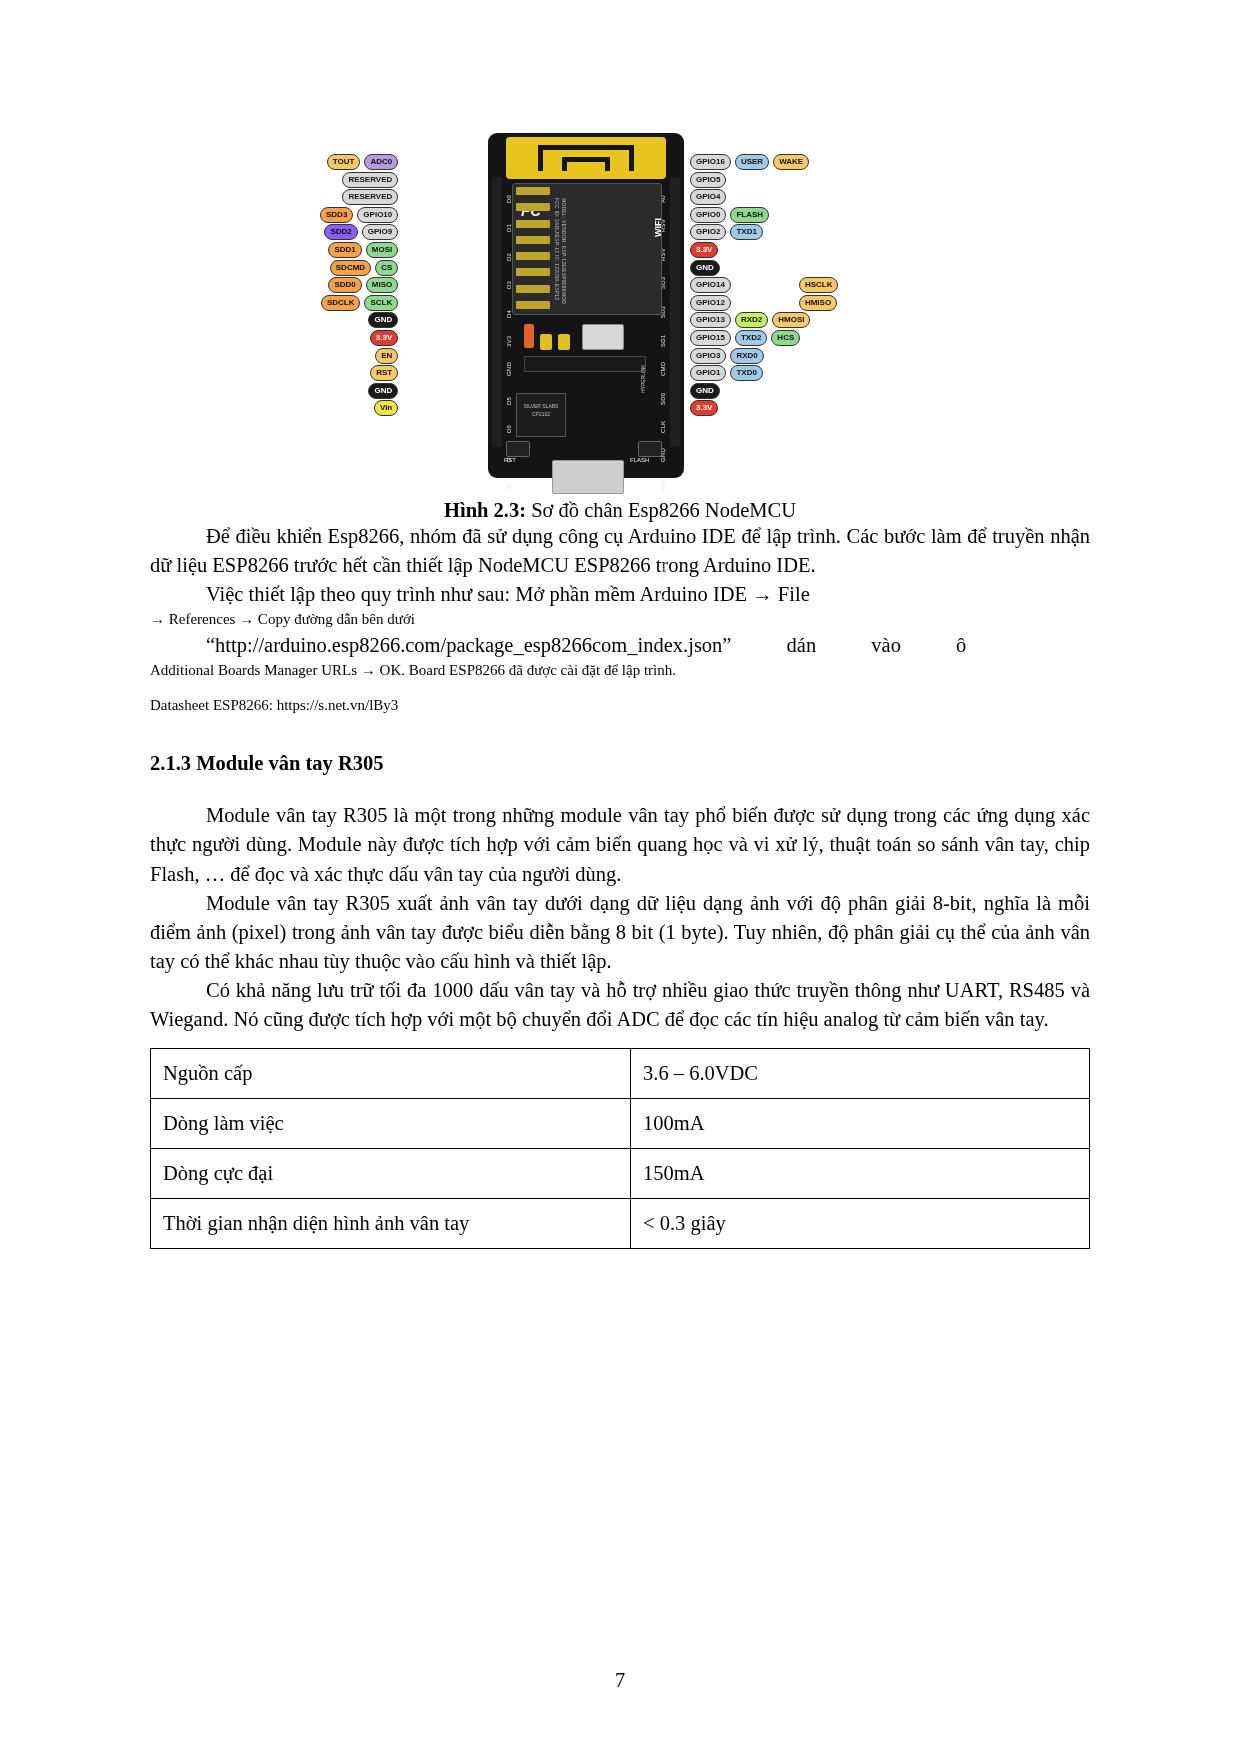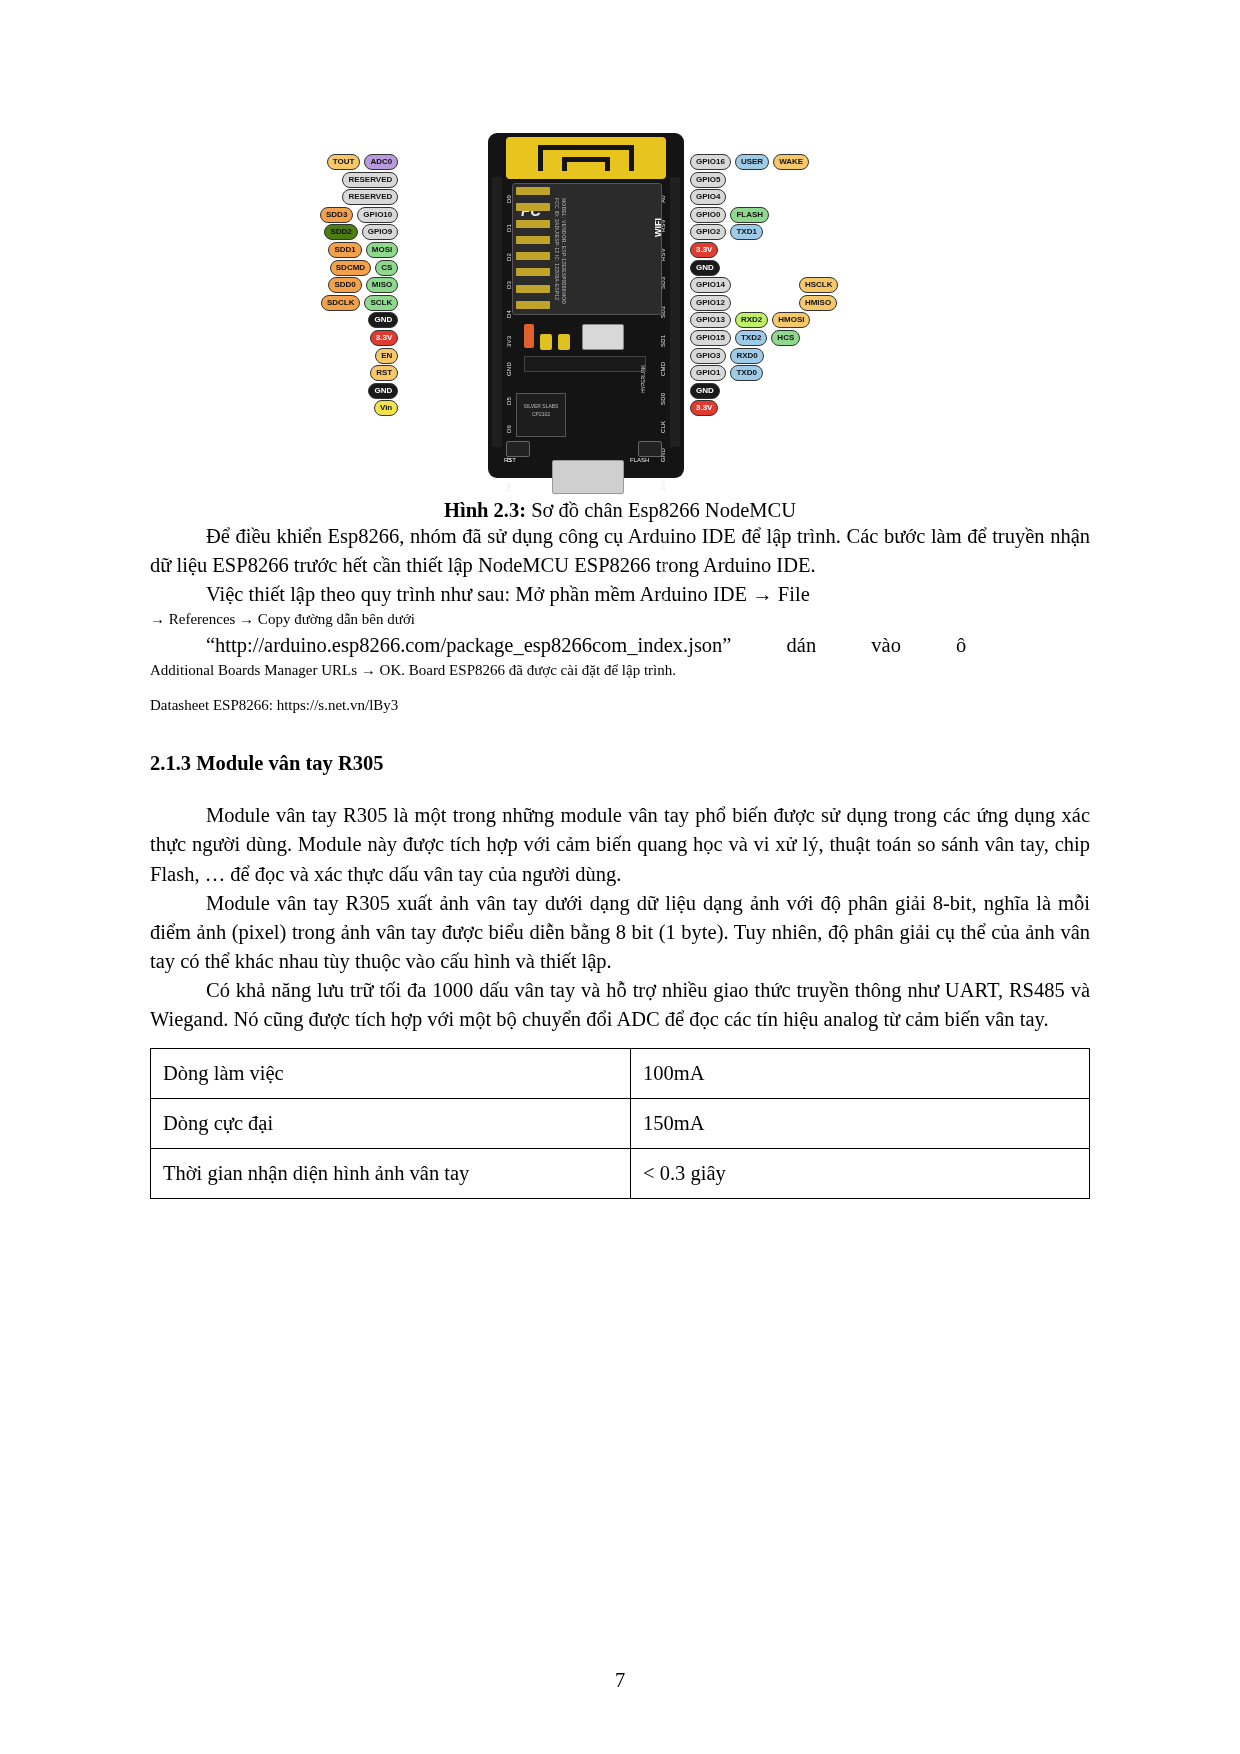--- a/index.html
+++ b/index.html
@@ -361,21 +361,21 @@
               <span class="tag" style="background:#d9d9d9">RESERVED</span>
             </div>
           <div class="pin-row">
               <span class="tag" style="background:#d9d9d9">RESERVED</span>
             </div>
           <div class="pin-row">
               <span class="tag" style="background:#f4a14c">SDD3</span>
               <span class="tag" style="background:#d9d9d9">GPIO10</span>
             </div>
           <div class="pin-row">
-              <span class="tag" style="background:#4d7c0f">SDD2</span>
+              <span class="tag" style="background:#8b5cf6">SDD2</span>
               <span class="tag" style="background:#d9d9d9">GPIO9</span>
             </div>
           <div class="pin-row">
               <span class="tag" style="background:#f4a14c">SDD1</span>
               <span class="tag" style="background:#8fd98f">MOSI</span>
             </div>
           <div class="pin-row">
               <span class="tag" style="background:#f4a14c">SDCMD</span>
               <span class="tag" style="background:#8fd98f">CS</span>
             </div>
@@ -495,20 +495,24 @@
     <h3 class="section">2.1.3 Module vân tay R305</h3>
 
     <div class="gap-md"></div>
     <p class="body">Module vân tay R305 là một trong những module vân tay phổ biến được sử dụng trong các ứng dụng xác thực người dùng. Module này được tích hợp với cảm biến quang học và vi xử lý, thuật toán so sánh vân tay, chip Flash, … để đọc và xác thực dấu vân tay của người dùng.</p>
     <p class="body">Module vân tay R305 xuất ảnh vân tay dưới dạng dữ liệu dạng ảnh với độ phân giải 8-bit, nghĩa là mỗi điểm ảnh (pixel) trong ảnh vân tay được biểu diễn bằng 8 bit (1 byte). Tuy nhiên, độ phân giải cụ thể của ảnh vân tay có thể khác nhau tùy thuộc vào cấu hình và thiết lập.</p>
     <p class="body">Có khả năng lưu trữ tối đa 1000 dấu vân tay và hỗ trợ nhiều giao thức truyền thông như UART, RS485 và Wiegand. Nó cũng được tích hợp với một bộ chuyển đổi ADC để đọc các tín hiệu analog từ cảm biến vân tay.</p>
 
 
     <table class="spec">
       <tbody>
+        <tr>
+          <td class="first">Nguồn cấp</td>
+          <td>3.6 – 6.0VDC</td>
+        </tr>
         <tr>
           <td class="first">Dòng làm việc</td>
           <td>100mA</td>
         </tr>
         <tr>
           <td class="first">Dòng cực đại</td>
           <td>150mA</td>
         </tr>
         <tr>
           <td class="first">Thời gian nhận diện hình ảnh vân tay</td>

